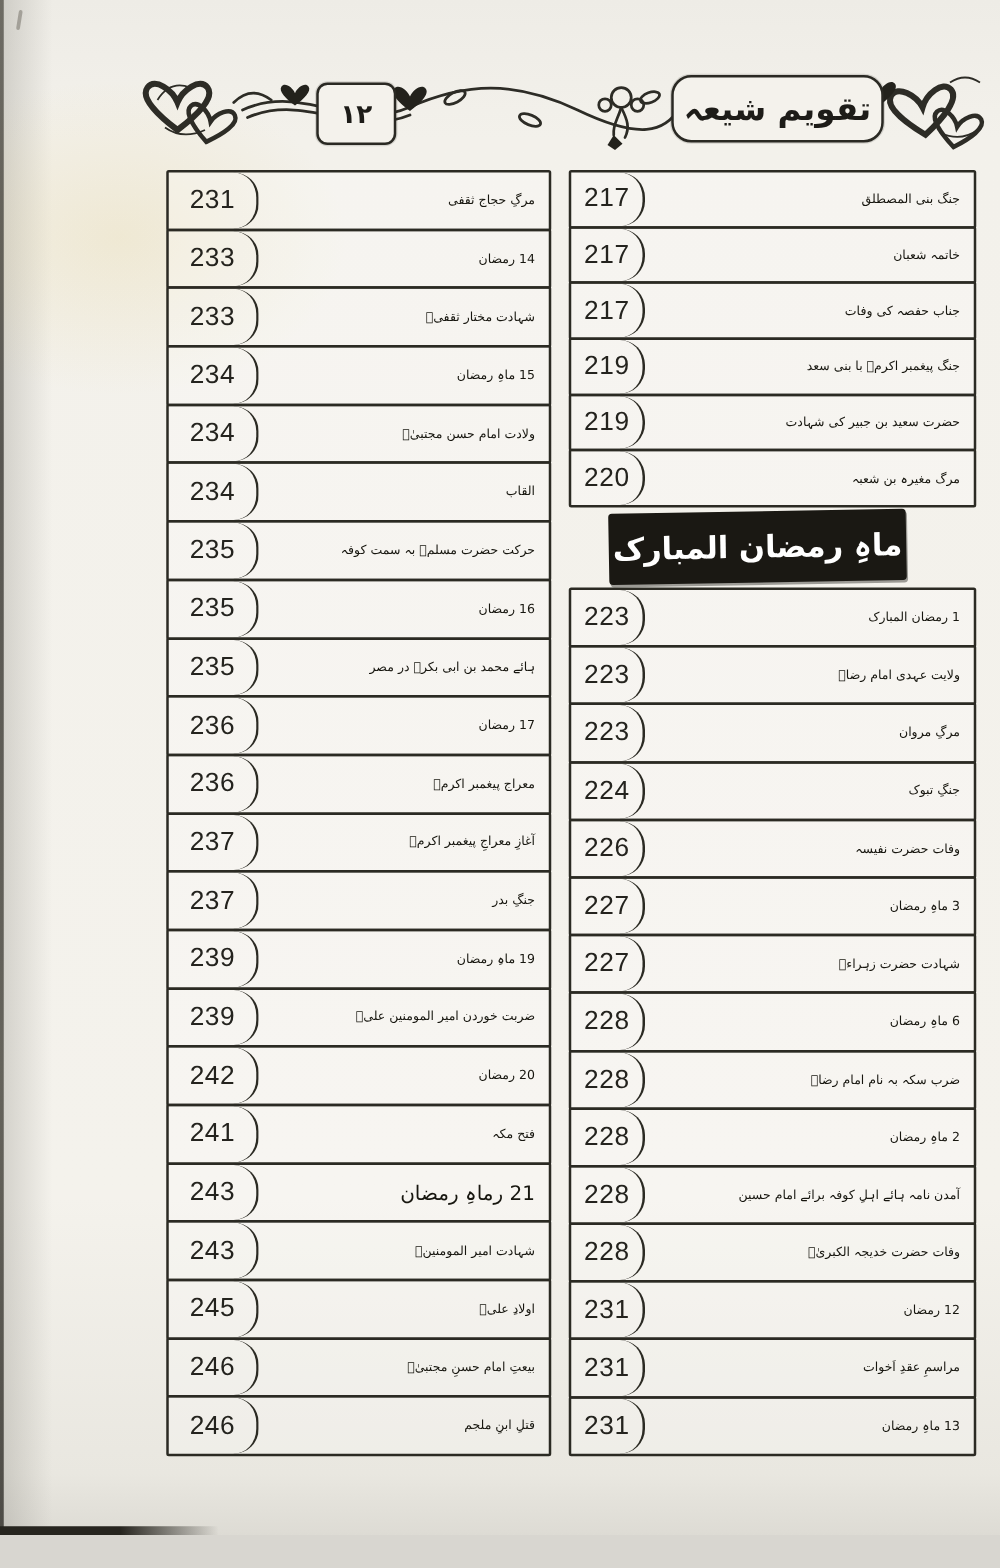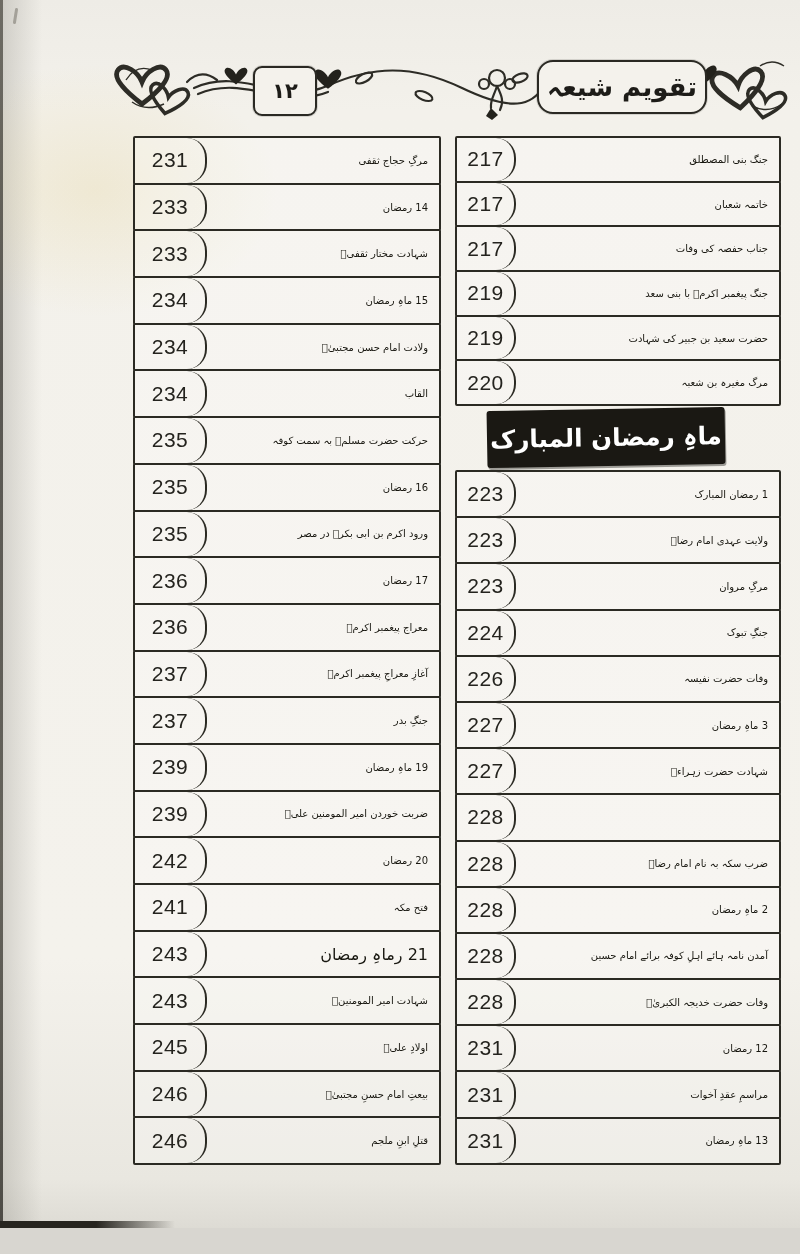--- a/index.html
+++ b/index.html
@@ -136,21 +136,21 @@
       <div class="toc-row">
         <div class="page-cell">235</div>
         <div class="title-cell" style="font-size: 10px;">حرکت حضرت مسلمؑ بہ سمت کوفہ</div>
       </div>
       <div class="toc-row">
         <div class="page-cell">235</div>
         <div class="title-cell" style="font-size: 10px;">16 رمضان</div>
       </div>
       <div class="toc-row">
         <div class="page-cell">235</div>
-        <div class="title-cell" style="font-size: 10px;">ورود اکرم بن ابی بکرؓ در مصر</div>
+        <div class="title-cell" style="font-size: 10px;">ہائے محمد بن ابی بکرؓ در مصر</div>
       </div>
       <div class="toc-row">
         <div class="page-cell">236</div>
         <div class="title-cell" style="font-size: 10px;">17 رمضان</div>
       </div>
       <div class="toc-row">
         <div class="page-cell">236</div>
         <div class="title-cell" style="font-size: 10px;">معراج پیغمبر اکرمؐ</div>
       </div>
       <div class="toc-row">
@@ -253,20 +253,21 @@
       <div class="toc-row">
         <div class="page-cell">227</div>
         <div class="title-cell" style="font-size: 10px;">3 ماہِ رمضان</div>
       </div>
       <div class="toc-row">
         <div class="page-cell">227</div>
         <div class="title-cell" style="font-size: 10px;">شہادت حضرت زہراءؑ</div>
       </div>
       <div class="toc-row">
         <div class="page-cell">228</div>
+        <div class="title-cell" style="font-size: 10px;">6 ماہِ رمضان</div>
       </div>
       <div class="toc-row">
         <div class="page-cell">228</div>
         <div class="title-cell" style="font-size: 10px;">ضرب سکہ بہ نام امام رضاؑ</div>
       </div>
       <div class="toc-row">
         <div class="page-cell">228</div>
         <div class="title-cell" style="font-size: 10px;">2 ماہِ رمضان</div>
       </div>
       <div class="toc-row">

